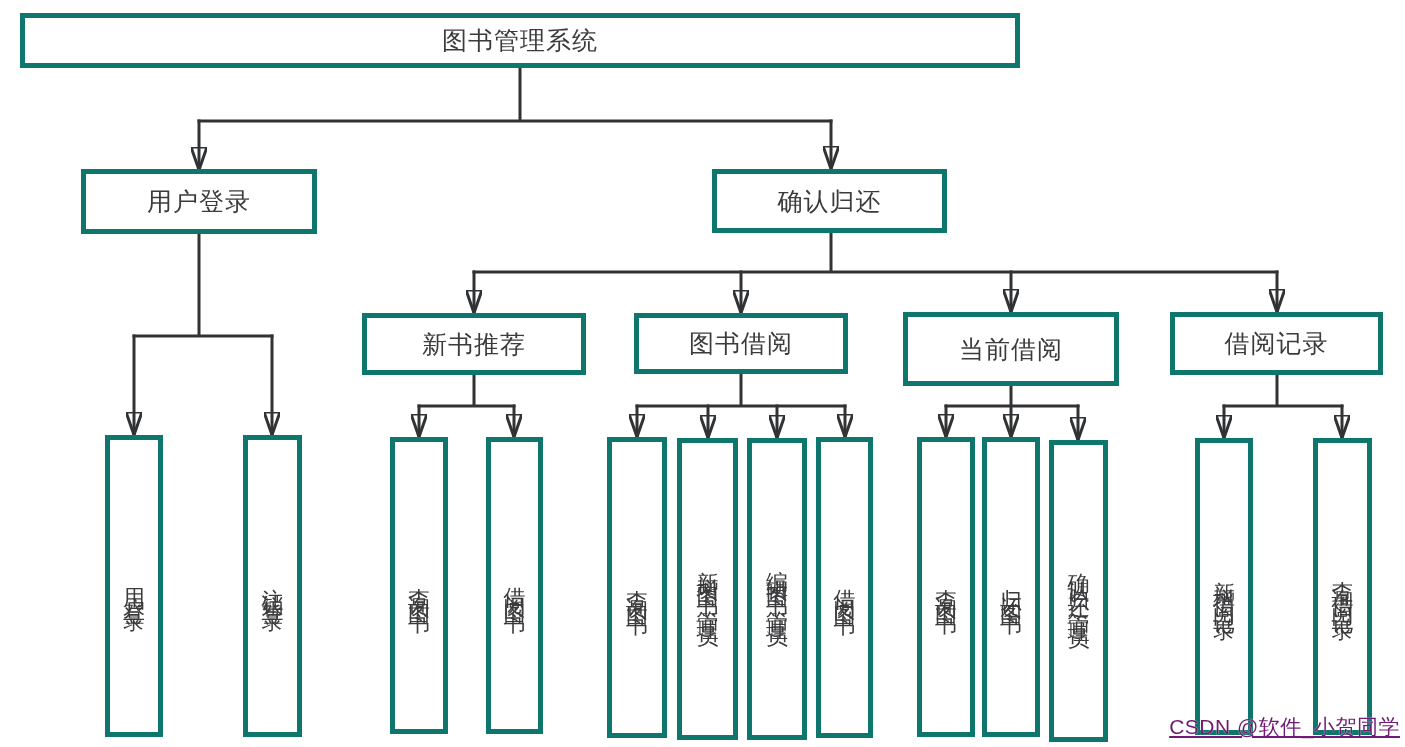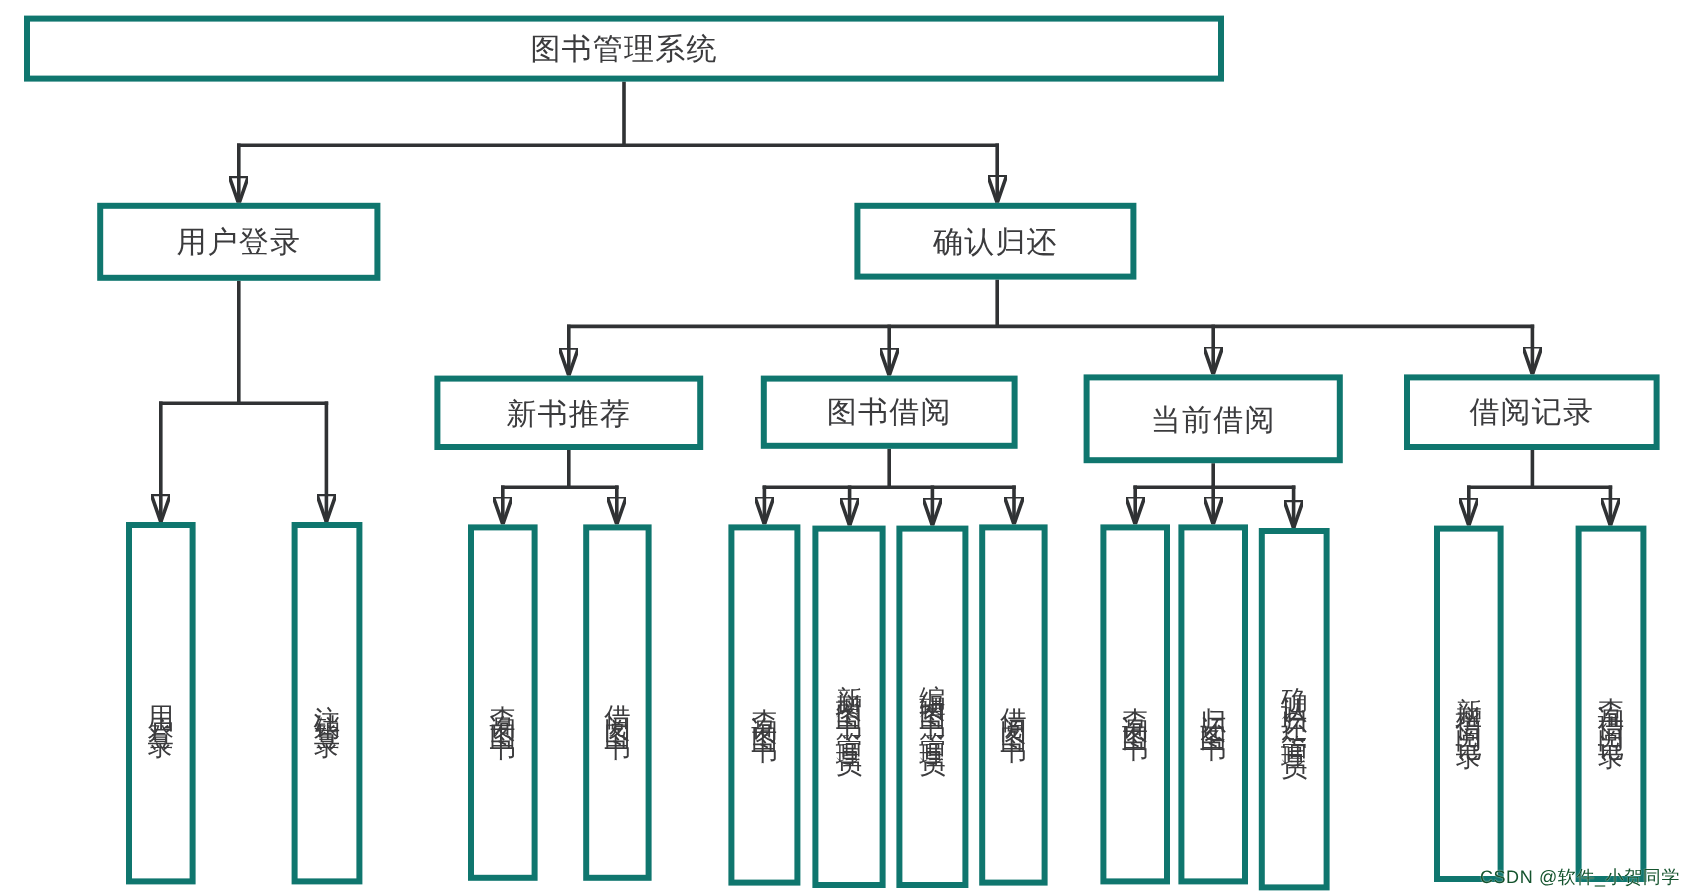--- a/index.html
+++ b/index.html
@@ -18,22 +18,23 @@
     box-sizing:border-box;z-index:2;
   }
   .hnode{font-size:25px;letter-spacing:1px;}
   .vnode{font-size:22px;}
   .vnode .vtext{
     writing-mode:vertical-rl;text-orientation:mixed;
     letter-spacing:8px;line-height:1;white-space:nowrap;
   }
   .watermark{
     position:absolute;right:5px;bottom:6px;z-index:3;
-    font-size:15px;color:#14532d;letter-spacing:0.5px;
+    font-size:21px;color:#701a75;letter-spacing:0.5px;
     text-shadow:0 0 1px #ffffff;
+    text-decoration:underline;
   }
 </style>
 </head>
 <body>
 
 <div class="stage">
 
   <svg class="wires" width="1405" height="747" viewBox="0 0 1405 747" aria-hidden="true">
     <defs>
       <marker id="arrowhead" markerUnits="userSpaceOnUse" markerWidth="23" markerHeight="16" viewBox="0 0 23 16" refX="22" refY="8" orient="auto">

